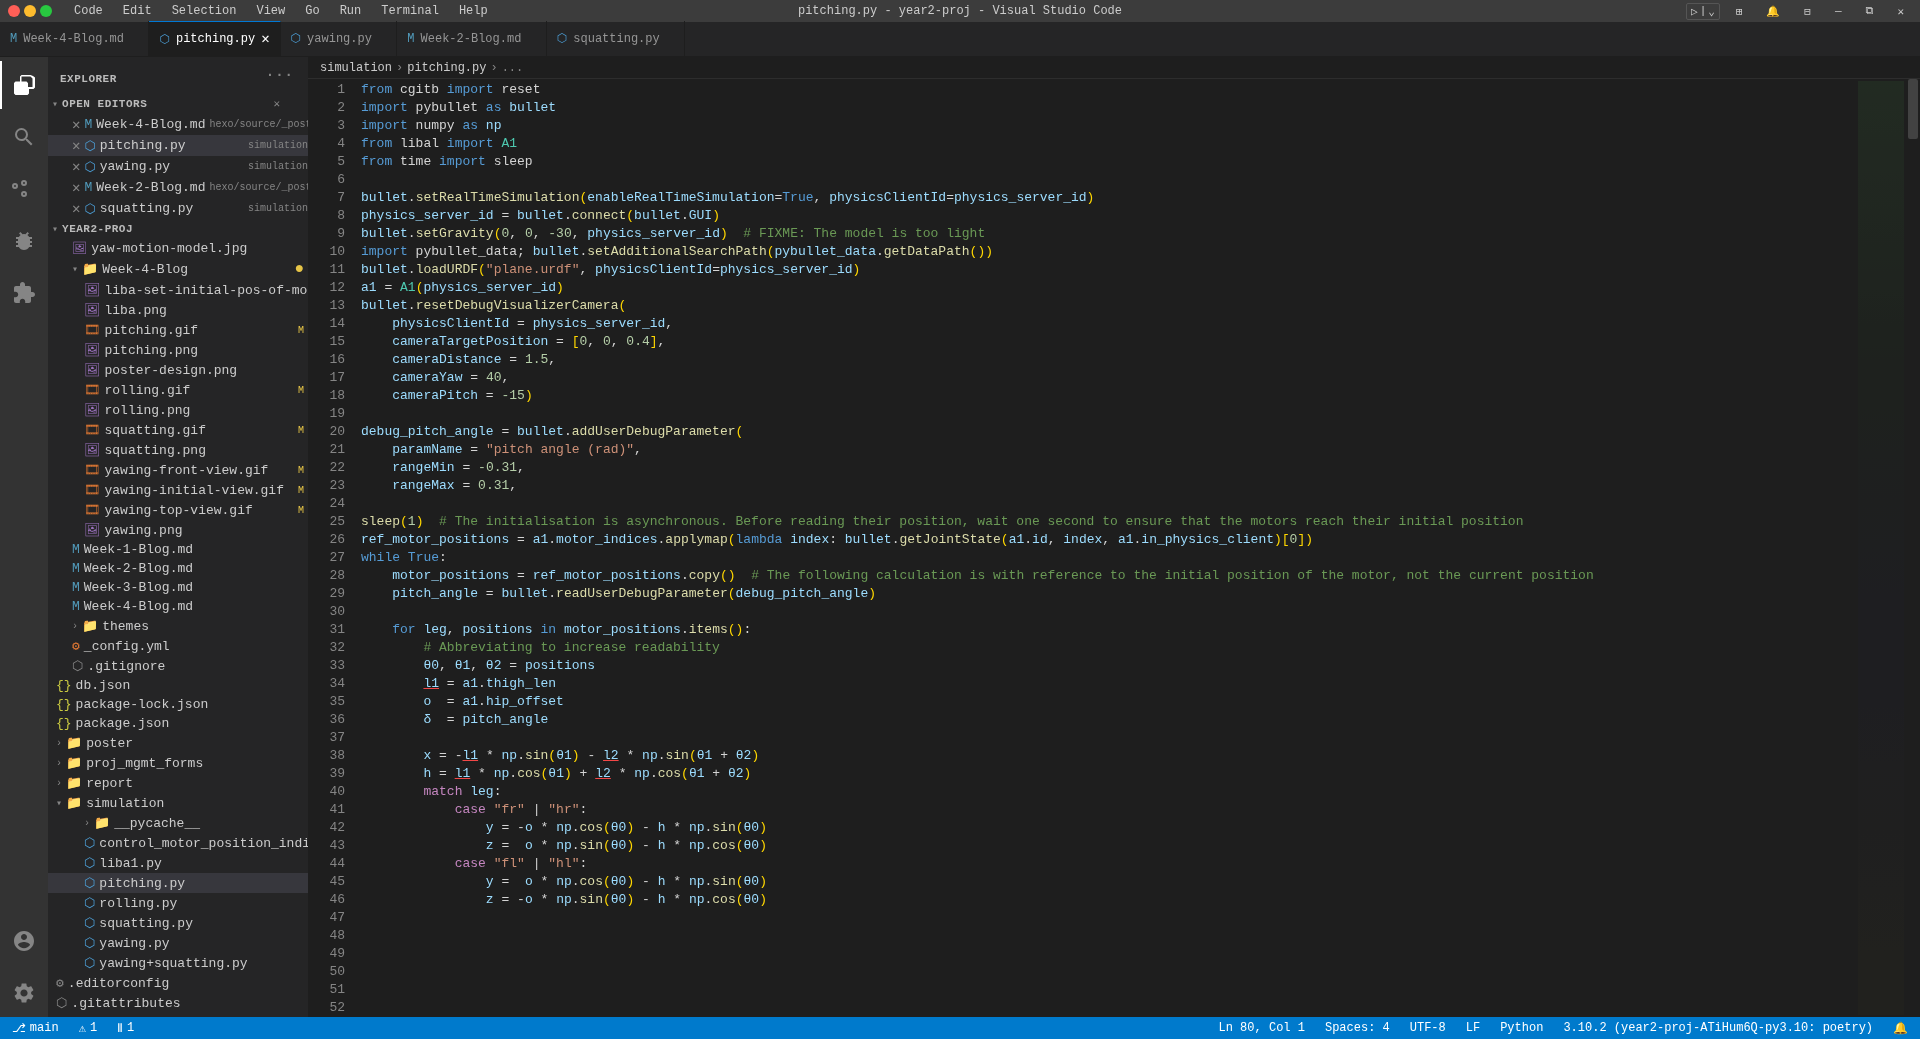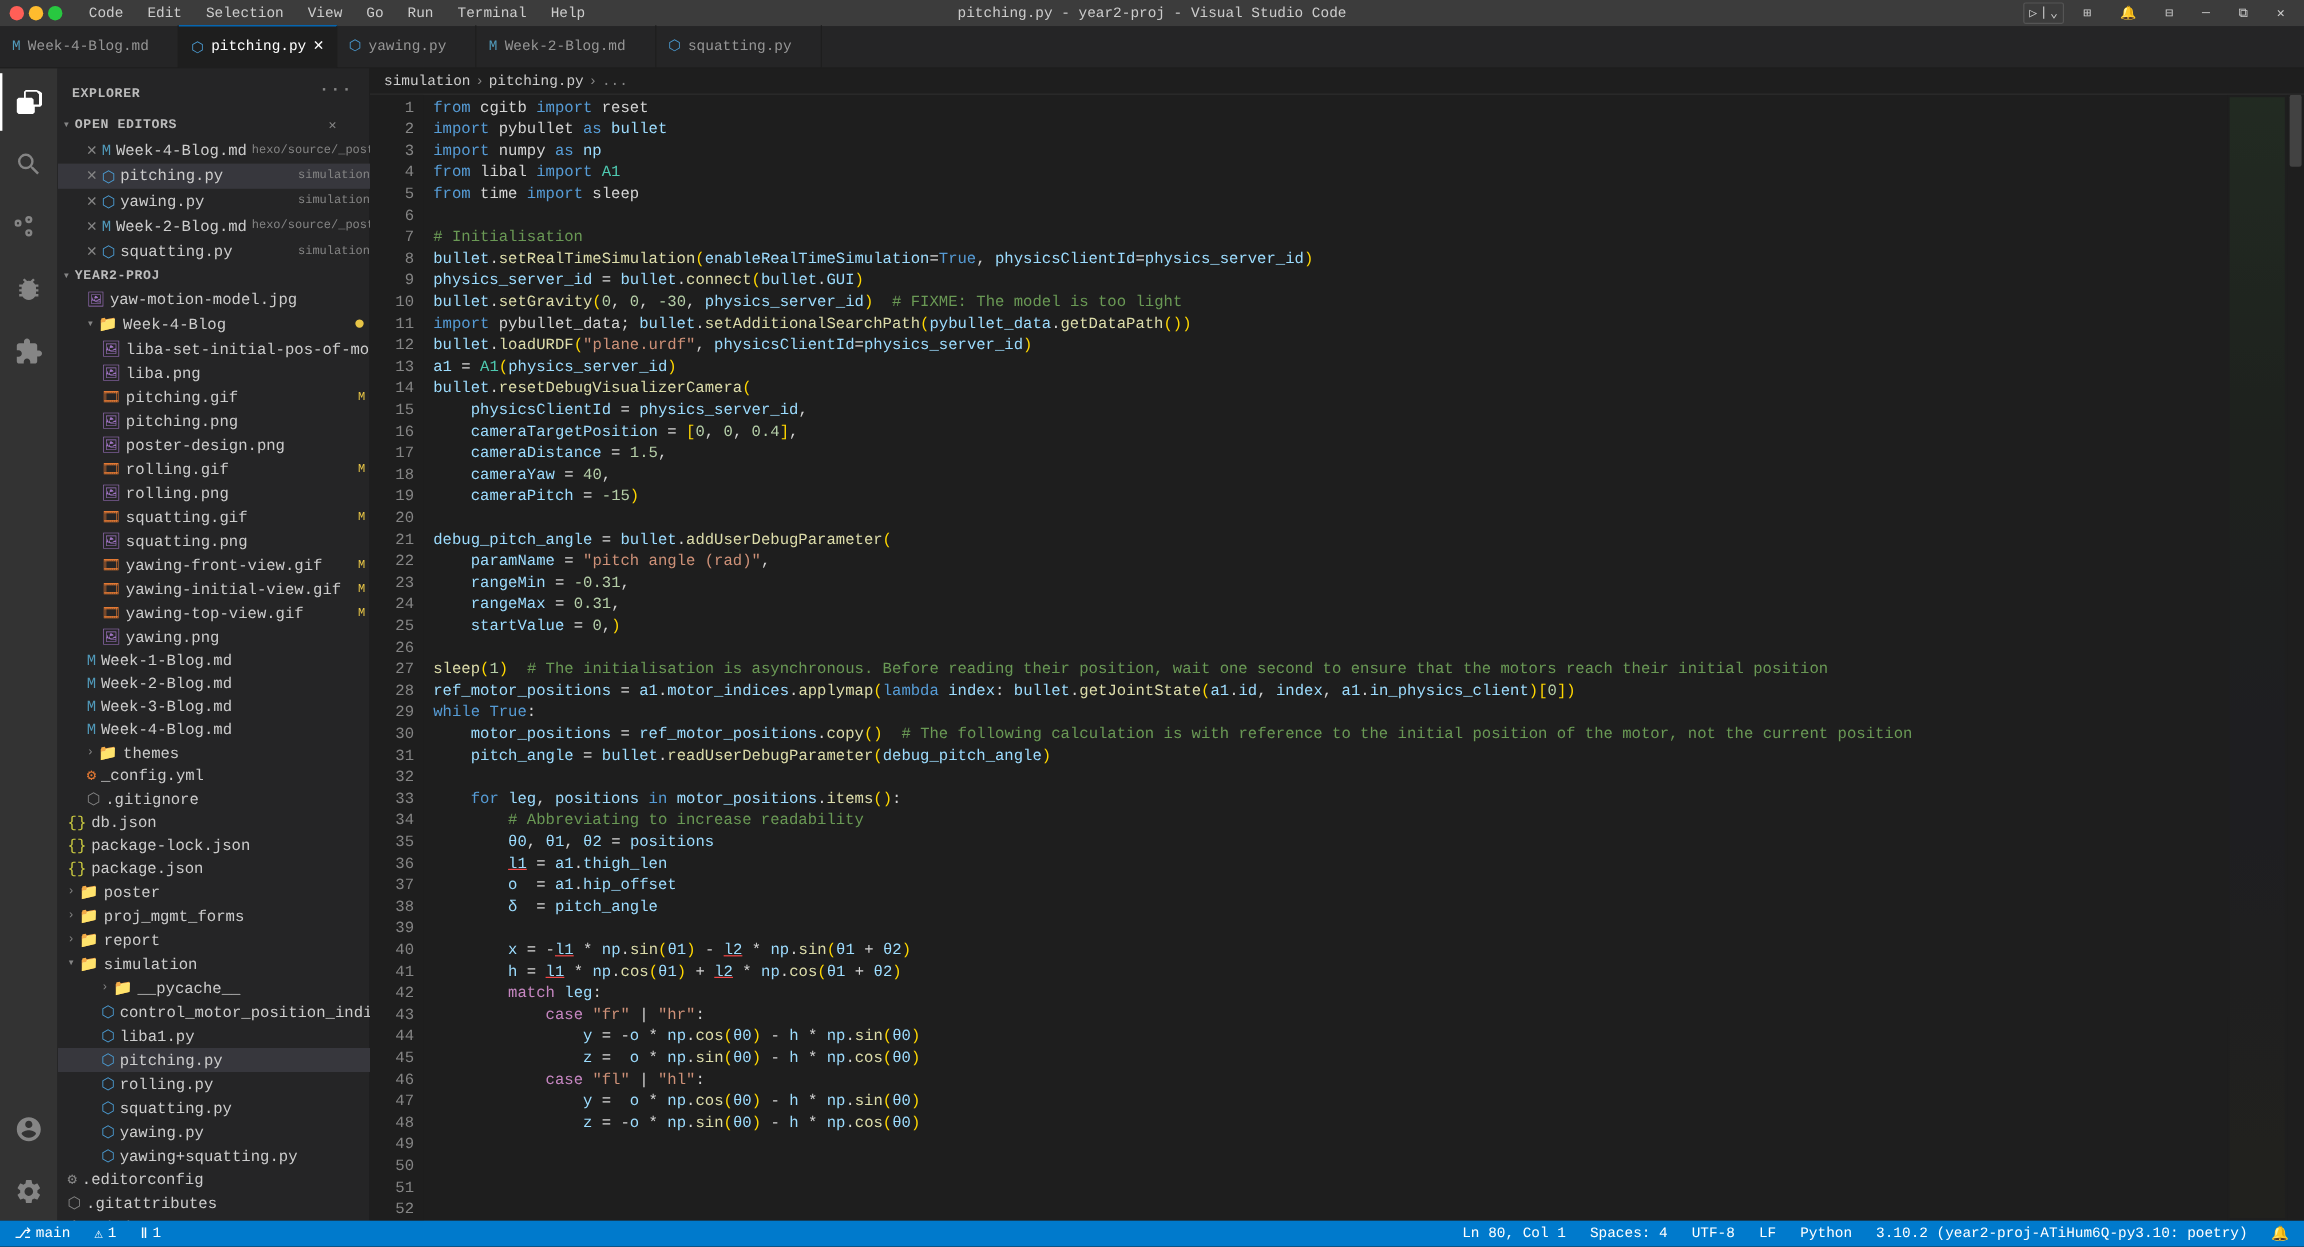--- a/index.html
+++ b/index.html
@@ -526,39 +526,37 @@
 
       </div>
 
       <div id="code-content">
         <div class="code-line"><span class="kw">from</span> cgitb <span class="kw">import</span> reset</div>
         <div class="code-line"><span class="kw">import</span> pybullet <span class="kw">as</span> <span class="var">bullet</span></div>
         <div class="code-line"><span class="kw">import</span> numpy <span class="kw">as</span> <span class="var">np</span></div>
         <div class="code-line"><span class="kw">from</span> libal <span class="kw">import</span> <span class="cls">A1</span></div>
         <div class="code-line"><span class="kw">from</span> time <span class="kw">import</span> sleep</div>
         <div class="code-line">&nbsp;</div>
-        <div class="code-line"><span class="cm"># Initialisation</span></div>
         <div class="code-line"><span class="var">bullet</span>.<span class="fn">setRealTimeSimulation</span><span class="bracket">(</span><span class="var">enableRealTimeSimulation</span><span class="op">=</span><span class="kw">True</span>, <span class="var">physicsClientId</span><span class="op">=</span><span class="var">physics_server_id</span><span class="bracket">)</span></div>
         <div class="code-line"><span class="var">physics_server_id</span> <span class="op">=</span> <span class="var">bullet</span>.<span class="fn">connect</span><span class="bracket">(</span><span class="var">bullet</span>.<span class="var">GUI</span><span class="bracket">)</span></div>
         <div class="code-line"><span class="var">bullet</span>.<span class="fn">setGravity</span><span class="bracket">(</span><span class="num">0</span>, <span class="num">0</span>, <span class="num">-30</span>, <span class="var">physics_server_id</span><span class="bracket">)</span>  <span class="cm"># FIXME: The model is too light</span></div>
         <div class="code-line"><span class="kw">import</span> pybullet_data; <span class="var">bullet</span>.<span class="fn">setAdditionalSearchPath</span><span class="bracket">(</span><span class="var">pybullet_data</span>.<span class="fn">getDataPath</span><span class="bracket">())</span></div>
         <div class="code-line"><span class="var">bullet</span>.<span class="fn">loadURDF</span><span class="bracket">(</span><span class="str">"plane.urdf"</span>, <span class="var">physicsClientId</span><span class="op">=</span><span class="var">physics_server_id</span><span class="bracket">)</span></div>
         <div class="code-line"><span class="var">a1</span> <span class="op">=</span> <span class="cls">A1</span><span class="bracket">(</span><span class="var">physics_server_id</span><span class="bracket">)</span></div>
         <div class="code-line"><span class="var">bullet</span>.<span class="fn">resetDebugVisualizerCamera</span><span class="bracket">(</span></div>
         <div class="code-line">    <span class="var">physicsClientId</span> <span class="op">=</span> <span class="var">physics_server_id</span>,</div>
         <div class="code-line">    <span class="var">cameraTargetPosition</span> <span class="op">=</span> <span class="bracket">[</span><span class="num">0</span>, <span class="num">0</span>, <span class="num">0.4</span><span class="bracket">]</span>,</div>
         <div class="code-line">    <span class="var">cameraDistance</span> <span class="op">=</span> <span class="num">1.5</span>,</div>
         <div class="code-line">    <span class="var">cameraYaw</span> <span class="op">=</span> <span class="num">40</span>,</div>
         <div class="code-line">    <span class="var">cameraPitch</span> <span class="op">=</span> <span class="num">-15</span><span class="bracket">)</span></div>
         <div class="code-line">&nbsp;</div>
         <div class="code-line"><span class="var">debug_pitch_angle</span> <span class="op">=</span> <span class="var">bullet</span>.<span class="fn">addUserDebugParameter</span><span class="bracket">(</span></div>
         <div class="code-line">    <span class="var">paramName</span> <span class="op">=</span> <span class="str">"pitch angle (rad)"</span>,</div>
         <div class="code-line">    <span class="var">rangeMin</span> <span class="op">=</span> <span class="num">-0.31</span>,</div>
         <div class="code-line">    <span class="var">rangeMax</span> <span class="op">=</span> <span class="num">0.31</span>,</div>
-        <div class="code-line">    <span class="var">startValue</span> <span class="op">=</span> <span class="num">0</span>,<span class="bracket">)</span></div>
         <div class="code-line">&nbsp;</div>
         <div class="code-line"><span class="fn">sleep</span><span class="bracket">(</span><span class="num">1</span><span class="bracket">)</span>  <span class="cm"># The initialisation is asynchronous. Before reading their position, wait one second to ensure that the motors reach their initial position</span></div>
         <div class="code-line"><span class="var">ref_motor_positions</span> <span class="op">=</span> <span class="var">a1</span>.<span class="var">motor_indices</span>.<span class="fn">applymap</span><span class="bracket">(</span><span class="kw">lambda</span> <span class="var">index</span>: <span class="var">bullet</span>.<span class="fn">getJointState</span><span class="bracket">(</span><span class="var">a1</span>.<span class="var">id</span>, <span class="var">index</span>, <span class="var">a1</span>.<span class="var">in_physics_client</span><span class="bracket">)</span><span class="bracket">[</span><span class="num">0</span><span class="bracket">])</span></div>
         <div class="code-line"><span class="kw">while</span> <span class="kw">True</span>:</div>
         <div class="code-line">    <span class="var">motor_positions</span> <span class="op">=</span> <span class="var">ref_motor_positions</span>.<span class="fn">copy</span><span class="bracket">()</span>  <span class="cm"># The following calculation is with reference to the initial position of the motor, not the current position</span></div>
         <div class="code-line">    <span class="var">pitch_angle</span> <span class="op">=</span> <span class="var">bullet</span>.<span class="fn">readUserDebugParameter</span><span class="bracket">(</span><span class="var">debug_pitch_angle</span><span class="bracket">)</span></div>
         <div class="code-line">&nbsp;</div>
         <div class="code-line">    <span class="kw">for</span> <span class="var">leg</span>, <span class="var">positions</span> <span class="kw">in</span> <span class="var">motor_positions</span>.<span class="fn">items</span><span class="bracket">()</span>:</div>
         <div class="code-line">        <span class="cm"># Abbreviating to increase readability</span></div>
         <div class="code-line">        <span class="var">θ0</span>, <span class="var">θ1</span>, <span class="var">θ2</span> <span class="op">=</span> <span class="var">positions</span></div>

